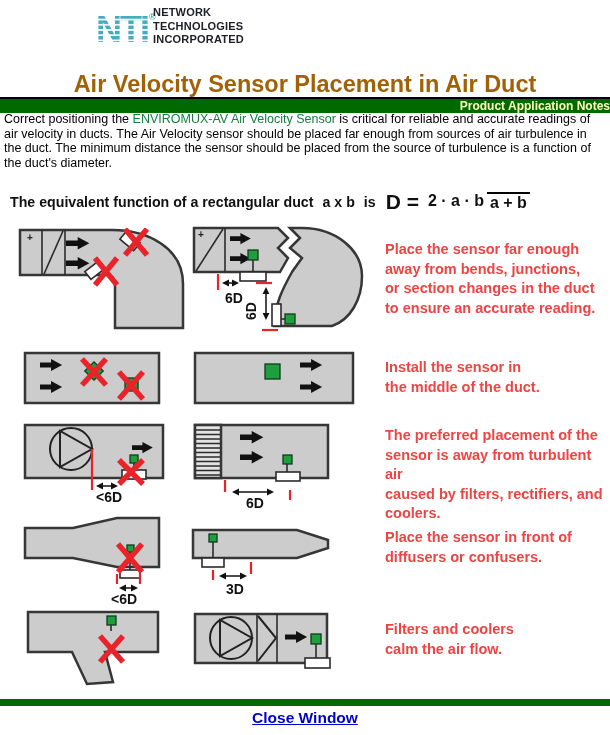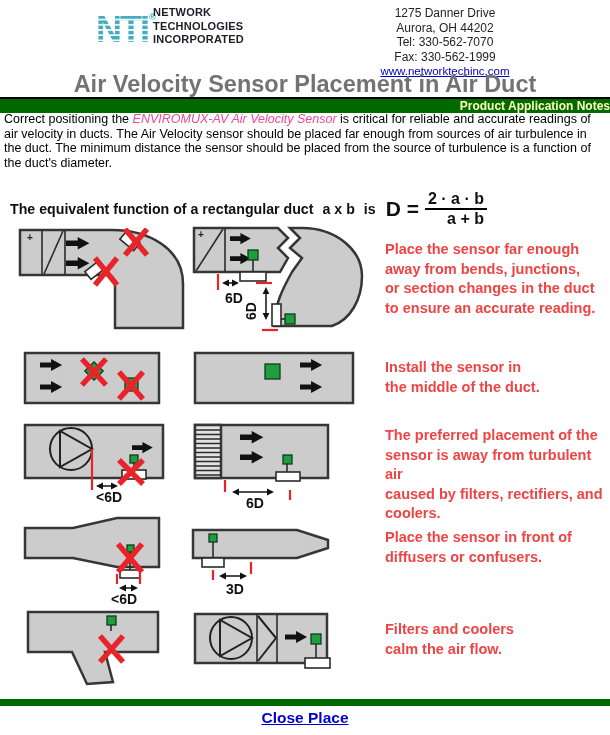--- a/index.html
+++ b/index.html
@@ -9,36 +9,36 @@
   }
   
   .nti-logo { position:absolute; left:95px; top:10px; }
   .company { position:absolute; left:153px; top:6px; font-weight:bold;
     font-size:11px; line-height:13.5px; color:#20202a; letter-spacing:.2px; }
   .address { position:absolute; left:360px; top:6px; width:170px; text-align:center;
     font-size:12px; line-height:14.6px; color:#23232b; }
   .address a, .weblink { color:#0000bb; text-decoration:underline; font-size:11.5px; cursor:pointer; }
   
   .title { position:absolute; left:0; top:71px; width:610px; text-align:center;
-    font-size:23.5px; font-weight:bold; color:#737373; }
+    font-size:23.5px; font-weight:bold; color:#a16207; }
   .banner { position:absolute; left:0; top:97px; width:610px; height:14px;
     background:#006a00; border-top:2px solid #000; text-align:right;
     font-size:12px; line-height:14px; font-weight:bold; color:#ffffbb; }
   
   .intro { position:absolute; left:4px; top:112px; width:602px;
     font-size:12.5px; line-height:14.6px; color:#000; }
-  .product { color:#ec4899;font-style:italic; }
+  .product { color:#15803d; }
   
   .formula { position:absolute; left:10px; top:190px; display:flex; align-items:center;
     font-weight:bold; color:#101010; }
   .formula .lead { font-size:14.2px; }
   .formula .dims { font-size:14.2px; margin:0 9px; }
   .formula .isw  { font-size:14.2px; margin-right:10px;text-align:center; }
   .formula .dlhs { font-size:21px; margin-right:6px; }
-  .frac { display:inline-flex; flex-direction:column; text-align:right; font-size:16px; }
+  .frac { display:inline-flex; flex-direction:row; text-align:left; font-size:16px; }
   .frac .den { border-top:2.5px solid #000; padding:0 3px; }
   .frac .num { padding:0 3px; }
   
   .caption { position:absolute; left:385px; width:222px; font-weight:bold;
     font-size:14.5px; line-height:19.5px; color:#ef4444; white-space:pre-line; }
   
   .dg { position:absolute; }
   .duct    { fill:#cccccc; stroke:#363636; stroke-width:2.5; stroke-linejoin:miter; }
   .thin    { stroke:#2b2b2b; stroke-width:1.6; fill:none; }
   .inner   { stroke:#222; stroke-width:2; fill:none; }
@@ -72,27 +72,20 @@
   </svg>
 
   <svg class="nti-logo" width="66" height="42" viewBox="0 0 66 42">
     <text x="1" y="32" style="font:bold 36px 'Liberation Sans',sans-serif; letter-spacing:-2px;" fill="url(#lgstripe)">NTI</text>
     <text x="54" y="10" style="font:bold 9px 'Liberation Sans',sans-serif;" fill="#45acc0">®</text>
   </svg>
   <div class="company">
     <div>NETWORK</div>
     <div>TECHNOLOGIES</div>
     <div>INCORPORATED</div>
-  </div>
-  <div class="address">
-    <div>1275 Danner Drive</div>
-    <div>Aurora, OH 44202</div>
-    <div>Tel: 330-562-7070</div>
-    <div>Fax: 330-562-1999</div>
-    <a>www.networktechinc.com</a>
   </div>
 
   <div class="title">Air Velocity Sensor Placement in Air Duct</div>
   <div class="banner">Product Application Notes</div>
 
   <div class="intro"><span>Correct positioning the </span><span class="product">ENVIROMUX-AV Air Velocity Sensor</span><span> is critical for reliable and accurate readings of air velocity in ducts. The Air Velocity sensor should be placed far enough from sources of air turbulence in the duct. The minimum distance the sensor should be placed from the source of turbulence is a function of the duct's diameter.</span></div>
 
   <div class="formula">
     <span class="lead">The equivalent function of a rectangular duct</span>
     <span class="dims">a x b</span>
@@ -269,16 +262,16 @@
     <use href="#arr" class="arrowf" transform="translate(95,21) scale(0.85)"></use>
     <rect class="sensor" x="121" y="24" width="10" height="10"></rect>
     <line class="thin" x1="126" y1="34" x2="126" y2="48"></line>
     <rect class="bracket" x="115" y="48" width="25" height="10"></rect>
   </svg>
   <div class="caption" style="top:620px;">Filters and coolers
 calm the air flow.</div>
 
   <div class="bottombar"></div>
   <div class="close">
-    <a>Close Place</a>
+    <a>Close Window</a>
   </div>
 
 </div>
 
 </body></html>

